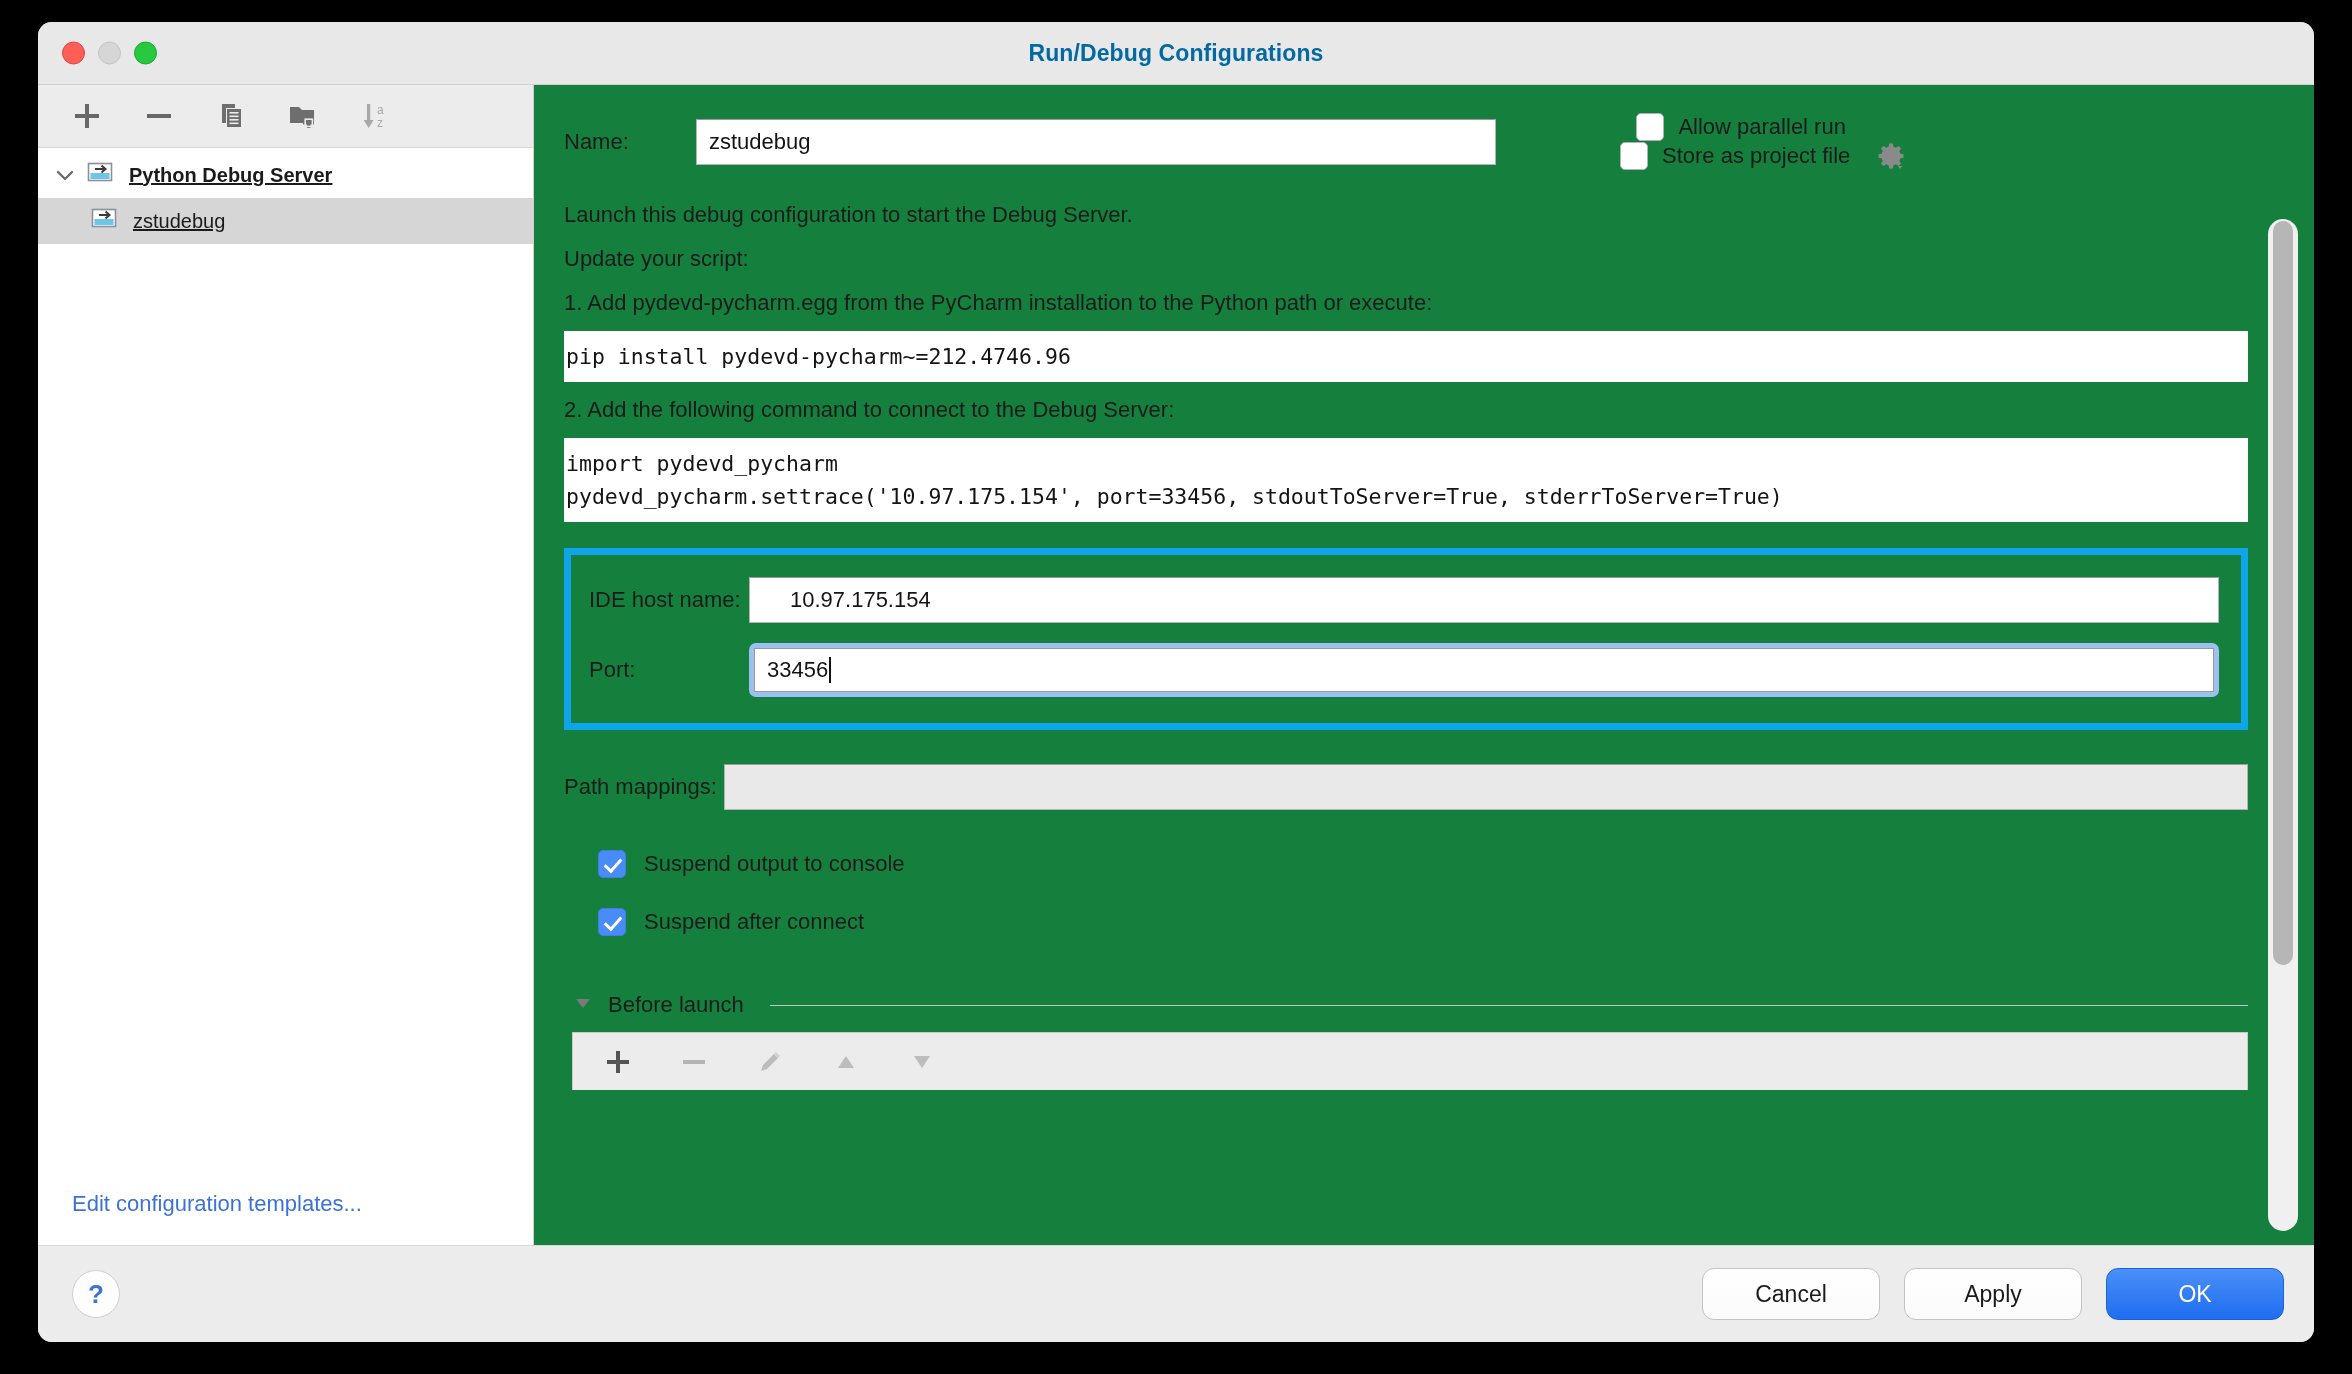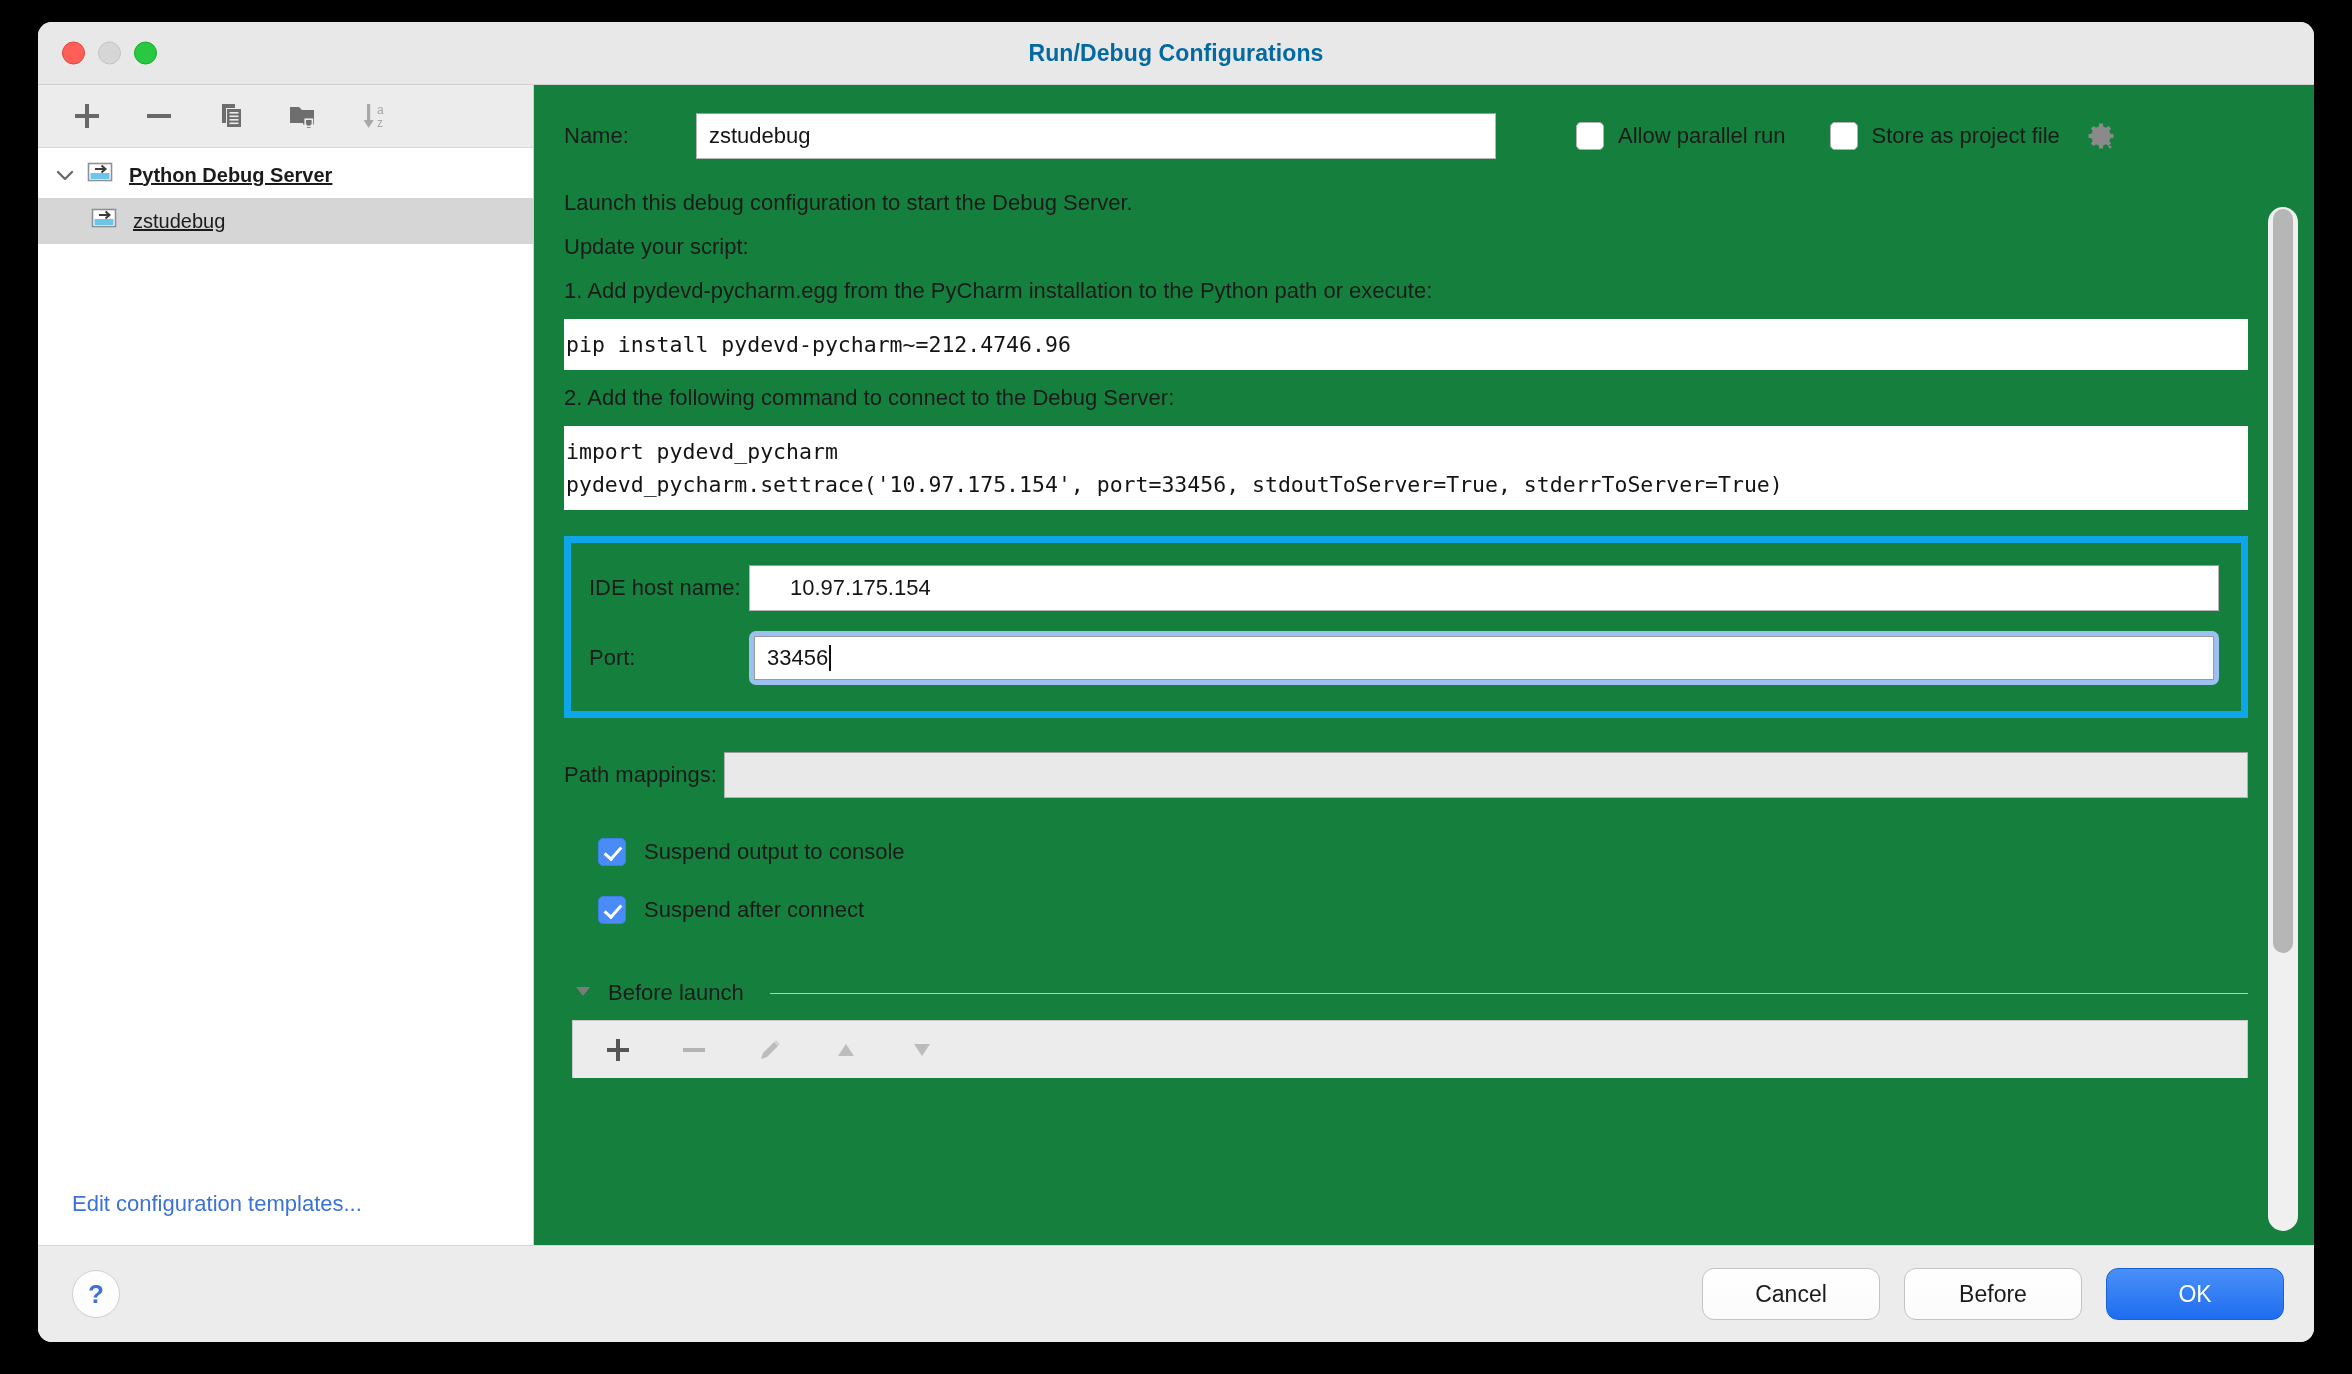--- a/index.html
+++ b/index.html
@@ -186,20 +186,21 @@
     padding: 0 12px;
     box-sizing: border-box;
   }
   .name-input { width: 800px; flex: 0 0 800px; }
 
   .top-checks {
     display: flex;
     align-items: center;
     gap: 0;
     margin-left: 80px;
+    flex-direction: column;
   }
   .chk-wrap {
     display: flex;
     align-items: center;
     gap: 14px;
     font-size: 22px;
     color: #1b1b1b;
     white-space: nowrap;
   }
   .chk-wrap + .chk-wrap { margin-left: 44px; }
@@ -613,18 +614,18 @@
             <div class="vthumb"></div>
           </div>
         </div>
       </div>
     </div>
 
     <div class="footer">
       <div class="help-btn">?</div>
       <div class="footer-spacer"></div>
       <div class="btn">Cancel</div>
-      <div class="btn">Before</div>
+      <div class="btn">Apply</div>
       <div class="btn primary">OK</div>
     </div>
 
   </div>
 </div>
 
 </body></html>

